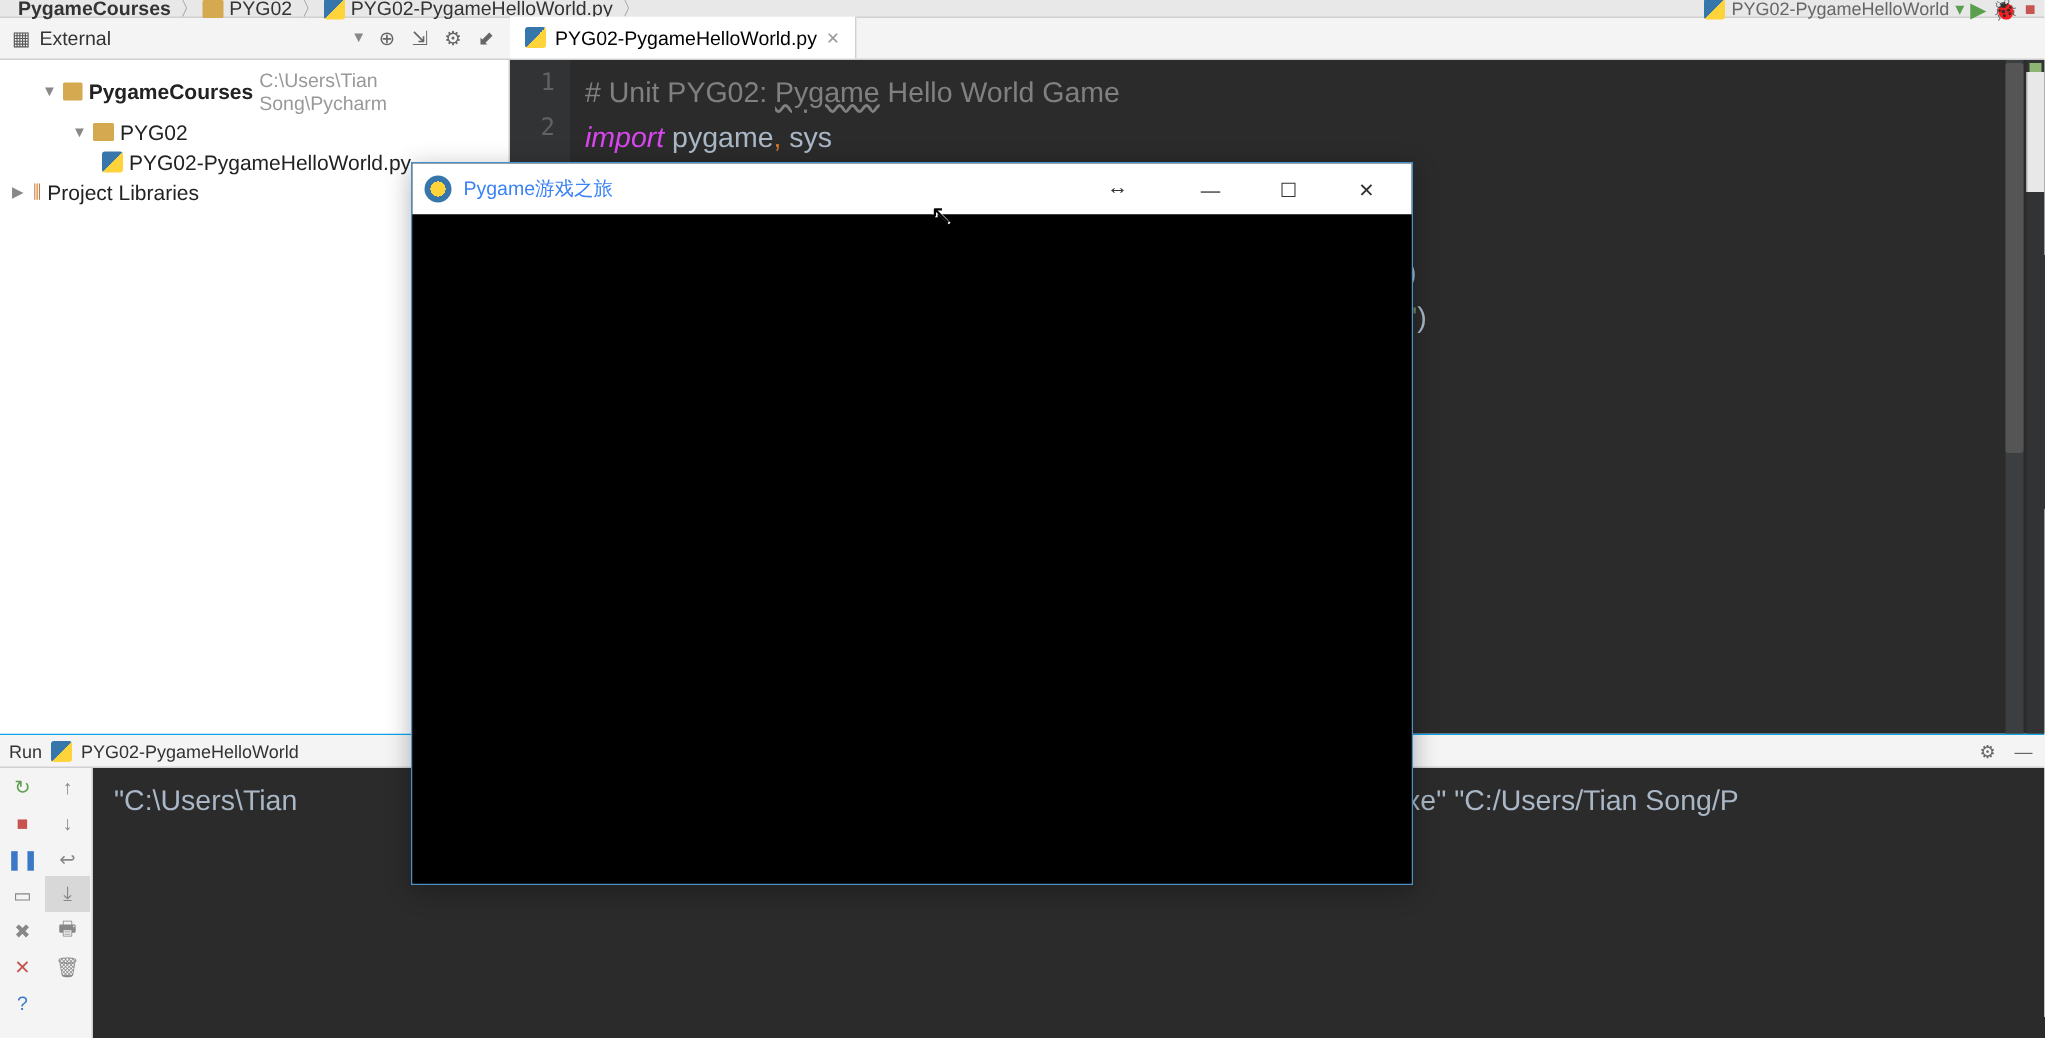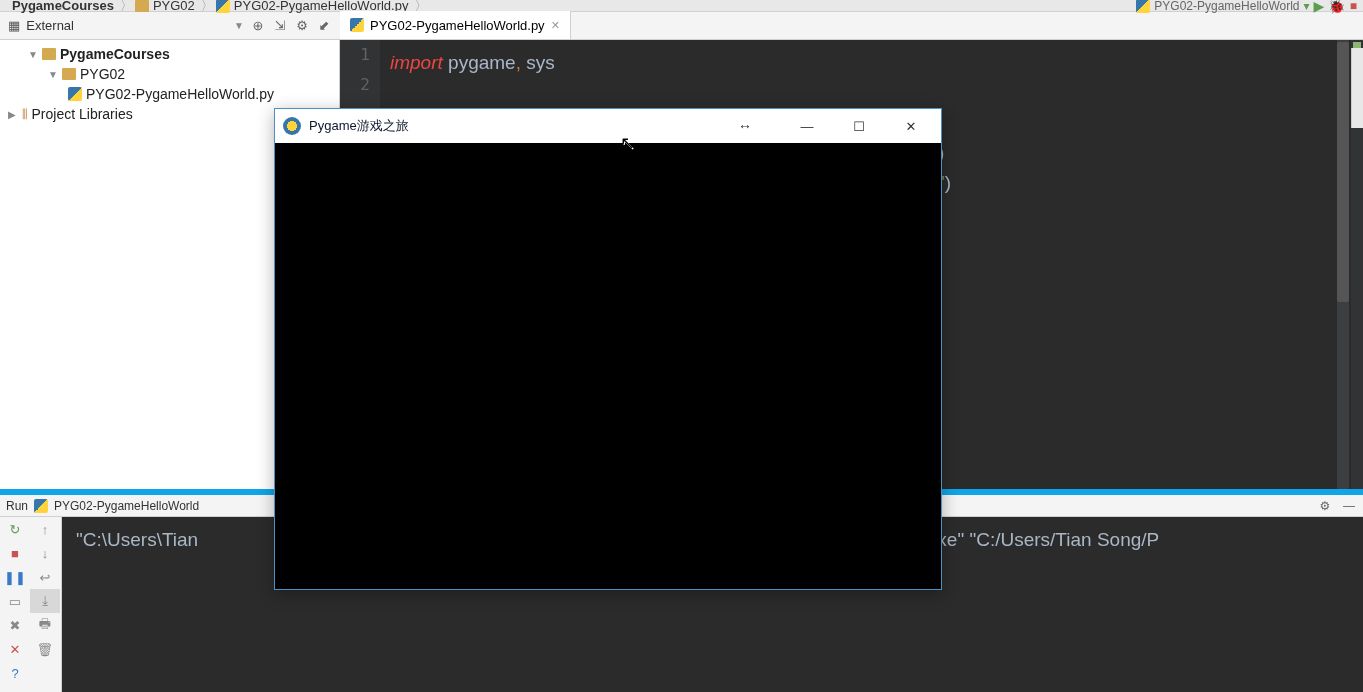--- a/index.html
+++ b/index.html
@@ -32,45 +32,45 @@
 .root-name { font-weight: bold; }
 .path-hint { color: #999; font-size: 13px; }
 .lib-icon { color: #c87c3c; font-size: 12px; }
 
 .code-editor { flex: 1; background: #2b2b2b; position: relative; }
 .gutter { position: absolute; left: 0; top: 0; width: 40px; background: #313335; height: 100%; }
 .line-num { color: #606366; text-align: right; padding-right: 10px; font-size: 16px; font-family: 'Consolas', monospace; line-height: 30px; }
 .code-content { position: absolute; left: 50px; top: 8px; font-family: 'Consolas', monospace; font-size: 19px; line-height: 30px; }
 .code-line { white-space: pre; }
 .cm-comment { color: #808080; }
-.cm-keyword { color: #ef4444; font-style: italic; text-align: right; }
+.cm-keyword { color: #d946ef; font-style: italic; text-align: right; }
 .cm-ident { color: #a9b7c6; }
 .cm-punct { color: #cc7832; }
 .cm-number { color: #6897bb; }
 .cm-string { color: #6a8759; }
 .cm-wavy { text-decoration: underline wavy #808080; }
 .editor-marker { position: absolute; right: 0; width: 12px; height: 100%; background: #313335; }
 .marker-ok { position: absolute; top: 2px; right: 2px; width: 8px; height: 8px; background: #8fb573; }
 .marker-warn { position: absolute; top: 56px; right: 2px; width: 8px; height: 4px; background: #cc7832; }
 .editor-scrollbar { position: absolute; right: 14px; width: 12px; height: 100%; background: #3c3f41; }
 .scroll-thumb { position: absolute; top: 2px; width: 100%; height: 260px; background: #555; border-radius: 2px; }
 
-.run-panel { height: 203px; border-top: 6px solid #0ea5e9; background: #f4f4f4; display: flex; flex-direction: column; }
+.run-panel { height: 203px; border-top: 1px solid #0ea5e9; background: #f4f4f4; display: flex; flex-direction: column; }
 .run-header { height: 22px; display: flex; align-items: center; padding: 0 6px; gap: 6px; font-size: 12px; color: #333; border-bottom: 1px solid #d0d0d0; }
 .run-header-right { margin-left: auto; display: flex; gap: 8px; }
 .run-body { flex: 1; display: flex; }
 .run-gutter { width: 62px; background: #f4f4f4; display: flex; flex-direction: column; border-right: 1px solid #d0d0d0; }
 .run-gutter-row { display: flex; height: 24px; }
 .rg-btn { width: 30px; height: 24px; display: flex; align-items: center; justify-content: center; cursor: pointer; }
 .run-console { flex: 1; background: #2b2b2b; color: #a9b7c6; font-family: 'Consolas', monospace; font-size: 19px; padding: 8px 14px; line-height: 28px; white-space: pre; overflow: hidden; }
 
 .pygame-window { position: absolute; left: 274px; top: 108px; width: 668px; height: 482px; background: #000; border: 1px solid #4a90c2; box-shadow: 0 4px 16px rgba(0,0,0,0.3); z-index: 100; }
 .pygame-titlebar { height: 34px; background: #fff; display: flex; align-items: center; padding: 0 8px; gap: 8px; }
 .pygame-icon { width: 18px; height: 18px; background: radial-gradient(circle, #ffd43b 40%, #3776ab 40%); border-radius: 50%; }
-.pygame-title { font-size: 13px; color: #0f172a; flex: 1; }
+.pygame-title { font-size: 13px; color: #3b82f6; flex: 1; }
 .win-btn { width: 44px; height: 30px; display: flex; align-items: center; justify-content: center; cursor: pointer; font-size: 13px; color: #333; }
 .pygame-body { height: calc(100% - 34px); background: #000; }
 
 .cursor-arrow { position: absolute; left: 620px; top: 132px; z-index: 200; font-size: 18px; color: #000; pointer-events: none; text-shadow: 1px 1px 0 #fff, -1px -1px 0 #fff; }
 .resize-handle { position: absolute; left: 738px; top: 116px; z-index: 200; font-size: 14px; color: #333; pointer-events: none; }
 
 .side-tab { position: absolute; right: 0; top: 48px; width: 12px; height: 80px; background: #e8e8e8; border-left: 1px solid #ccc; writing-mode: vertical-lr; font-size: 10px; color: #666; text-align: center; }
 
 .toolbar-btns-right { position: absolute; right: 6px; top: 0; display: flex; gap: 4px; align-items: center; height: 12px; }
 </style>
@@ -115,20 +115,21 @@
     </div>
   </div>
 </div>
 
 <div class="main-area">
   <div class="project-tree">
     <div class="tree-row tree-indent-1">
       <span class="arrow">▼</span>
       <span class="folder-icon"></span>
       <span class="root-name">PygameCourses</span>
+      <span class="path-hint">C:\Users\Tian Song\Pycharm</span>
     </div>
     <div class="tree-row tree-indent-2">
       <span class="arrow">▼</span>
       <span class="folder-icon"></span>
       <span>PYG02</span>
     </div>
     <div class="tree-row tree-indent-3">
       <span class="py-icon"></span>
       <span>PYG02-PygameHelloWorld.py</span>
     </div>
@@ -138,20 +139,21 @@
       <span>Project Libraries</span>
     </div>
   </div>
 
   <div class="code-editor">
     <div class="gutter">
       <div class="line-num">1</div>
       <div class="line-num">2</div>
     </div>
     <div class="code-content">
+      <div class="code-line"><span class="cm-comment"># Unit PYG02: </span><span class="cm-comment cm-wavy">Pygame</span><span class="cm-comment"> Hello World Game</span></div>
       <div class="code-line"><span class="cm-keyword">import</span><span class="cm-ident"> pygame</span><span class="cm-punct">,</span><span class="cm-ident"> sys</span></div>
       <div class="code-line" style="height:30px"></div>
       <div class="code-line" style="height:30px"></div>
       <div class="code-line" style="padding-left:510px"><span class="cm-number">400</span><span class="cm-ident">))</span></div>
       <div class="code-line" style="padding-left:510px"><span class="cm-string">之旅"</span><span class="cm-ident">)</span></div>
     </div>
     <div class="editor-scrollbar">
       <div class="scroll-thumb"></div>
     </div>
     <div class="editor-marker">

